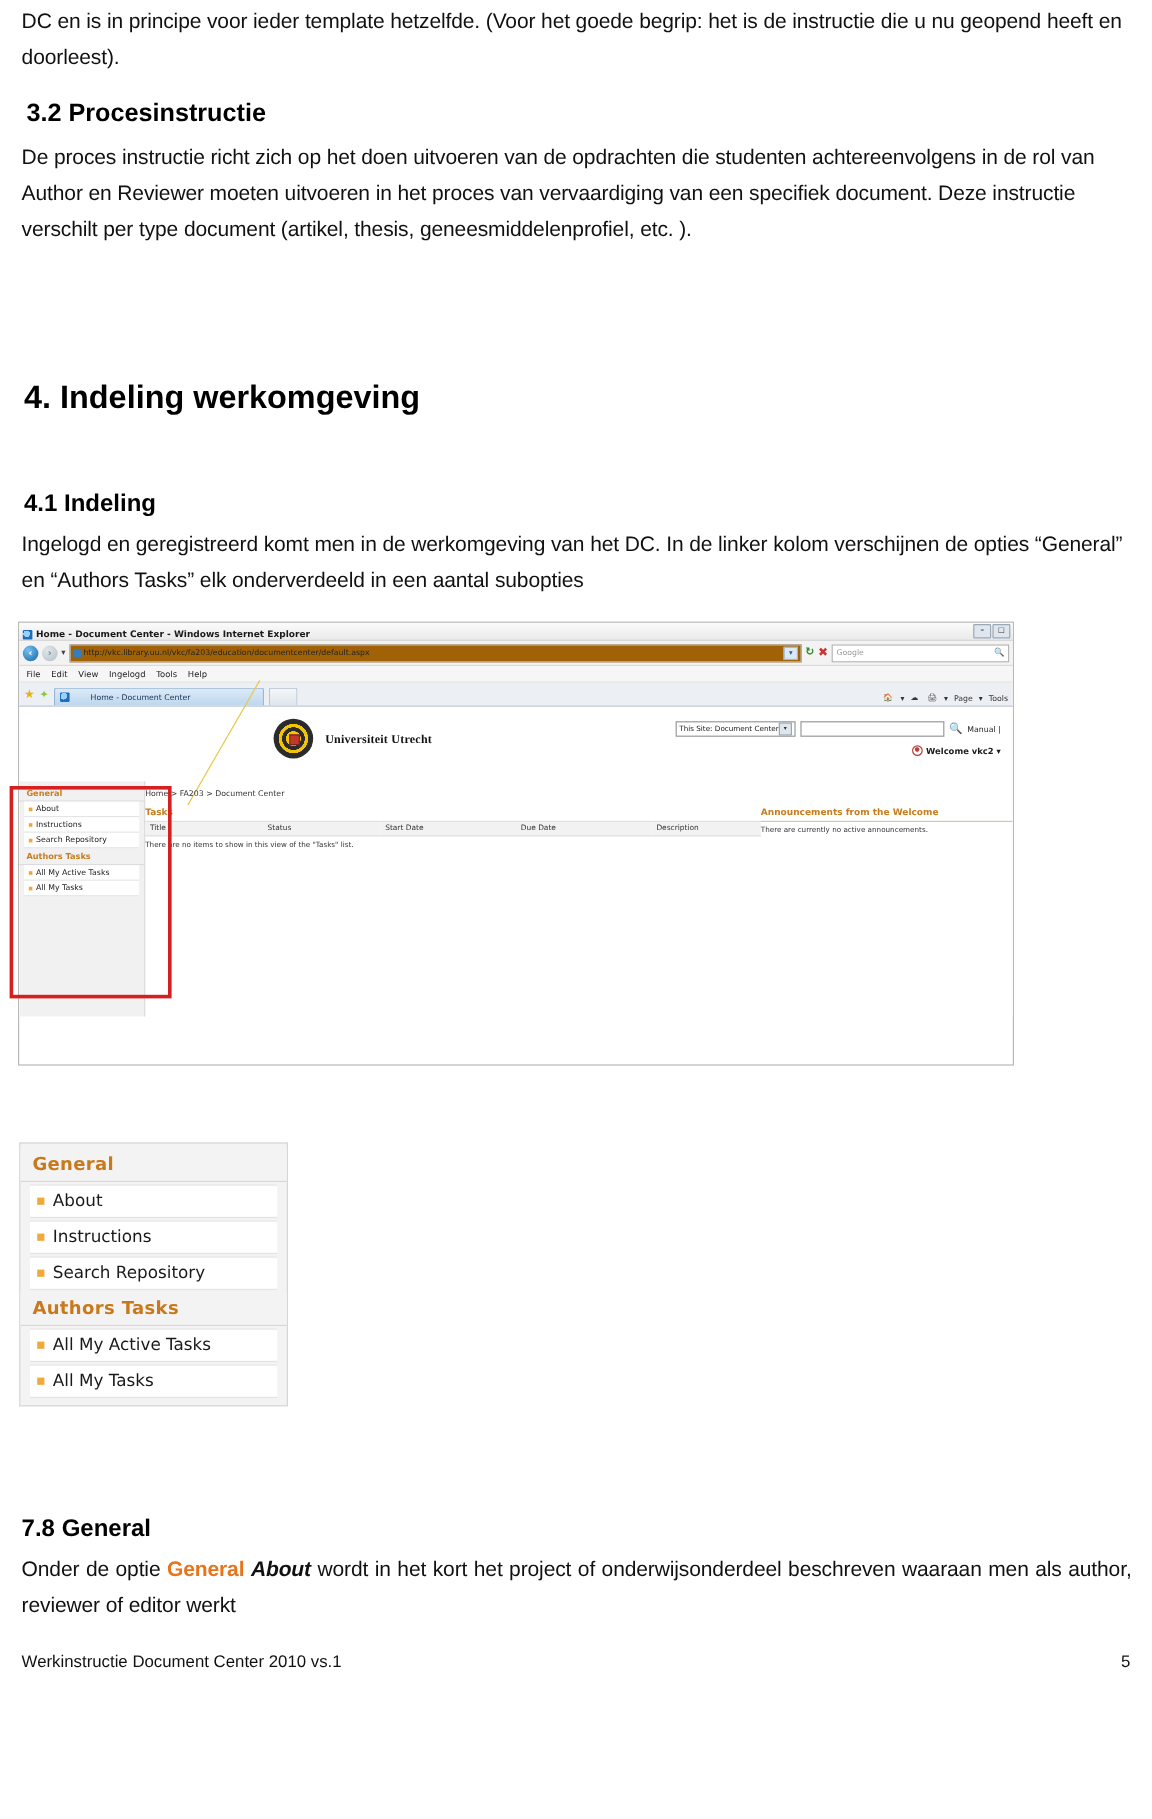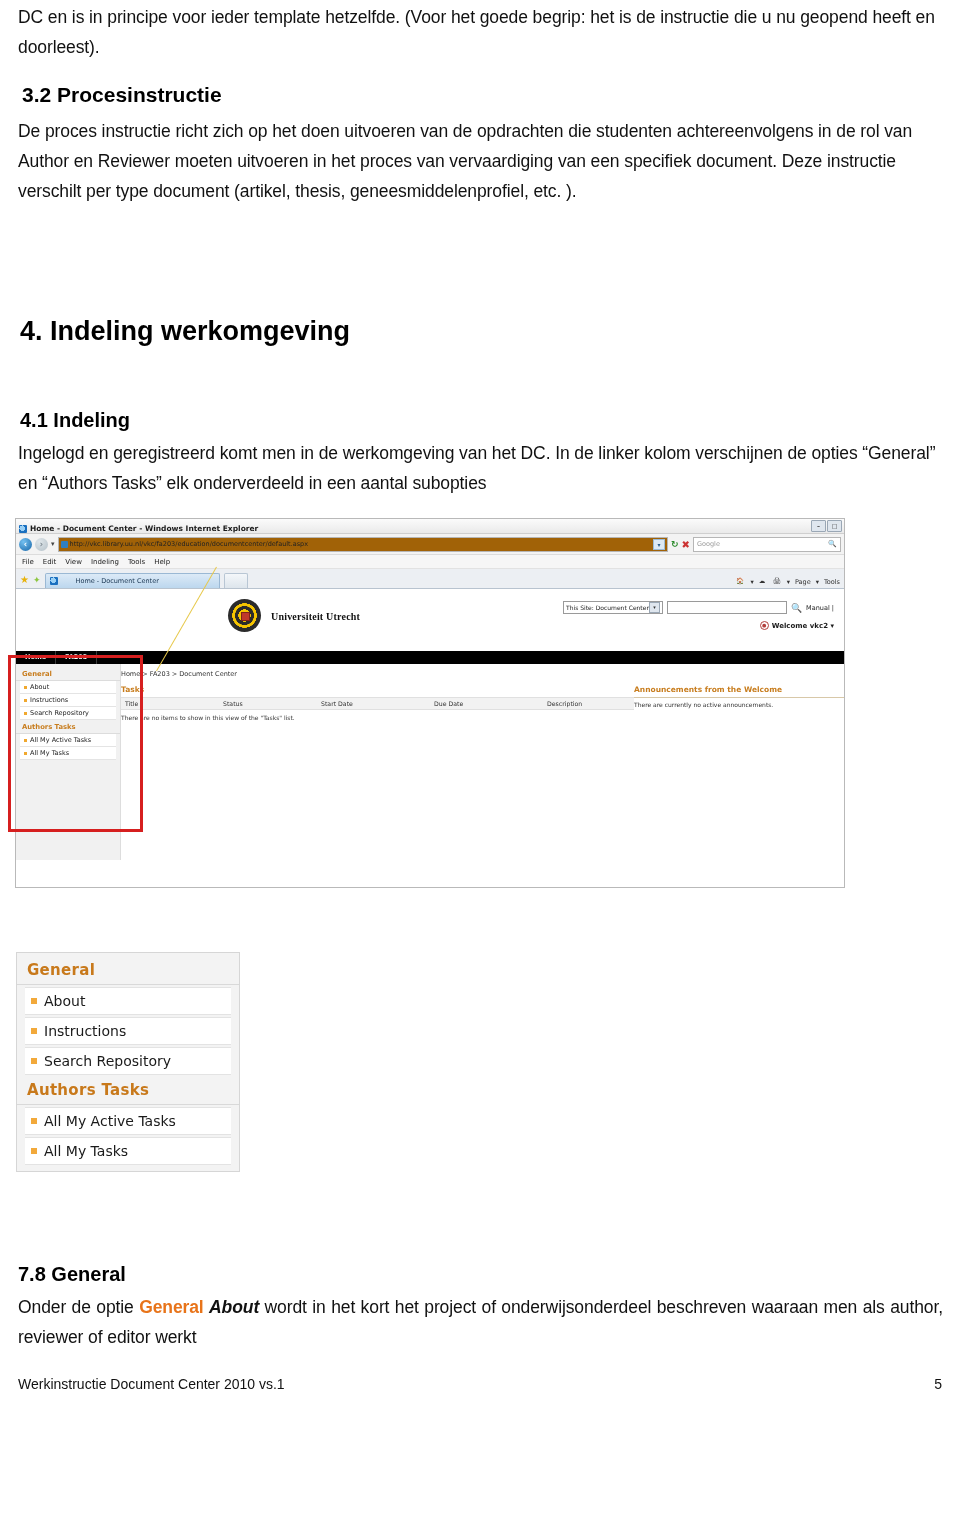--- a/index.html
+++ b/index.html
@@ -250,21 +250,21 @@
       <span class="search-box">
         <span class="search-ph">Google</span>
         <span class="search-mag">🔍</span>
       </span>
     </div>
 
     <div class="ie-menu">
       <span>File</span>
       <span>Edit</span>
       <span>View</span>
-      <span>Indeling</span>
+      <span>Ingelogd</span>
       <span>Tools</span>
       <span>Help</span>
     </div>
 
     <div class="ie-tabs">
       <span class="star">★</span>
       <span class="star2">✦</span>
       <span class="tab">
         <span class="ie-ico"></span>
         <span>Home - Document Center</span>
@@ -297,24 +297,20 @@
         <span class="site-q"></span>
         <span class="site-mag">🔍</span>
         <span class="manual">Manual |</span>
       </div>
       <div class="welcome">
         <span class="welcome-ico">●</span>
         <span>Welcome vkc2 ▾</span>
       </div>
     </div>
 
-    <div class="navbar">
-      <span class="nv active">Home</span>
-      <span class="nv">FA203</span>
-    </div>
 
     <div class="body-row">
 
       <div class="ql">
         <div class="ql-head">General</div>
         <div class="ql-item">
           <span class="ql-bullet"></span>
           <span>About</span>
         </div>
         <div class="ql-item">

